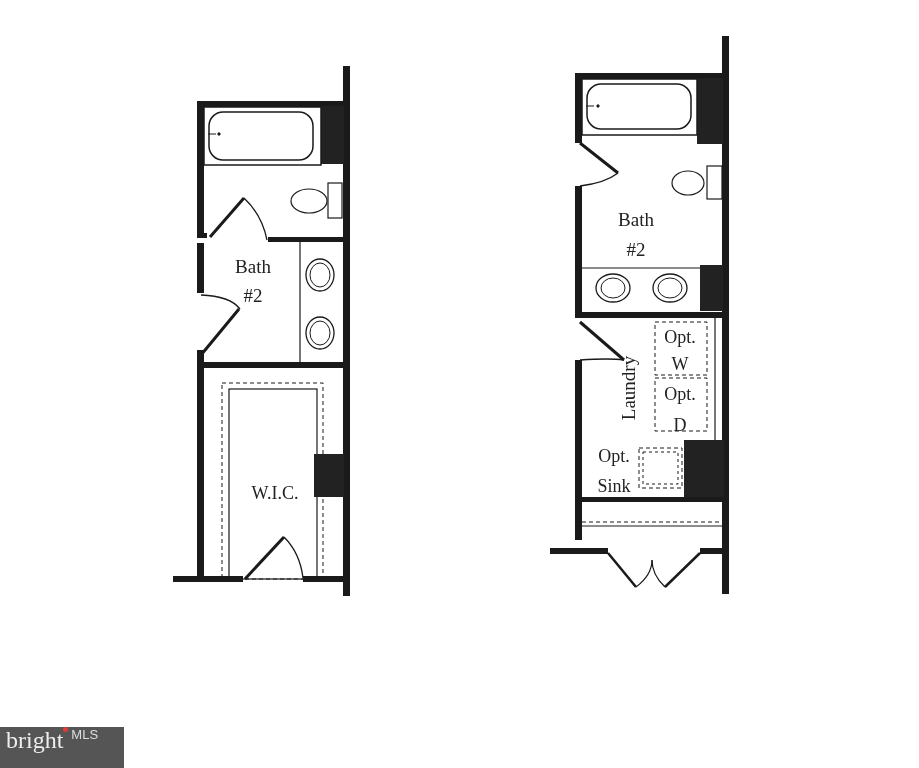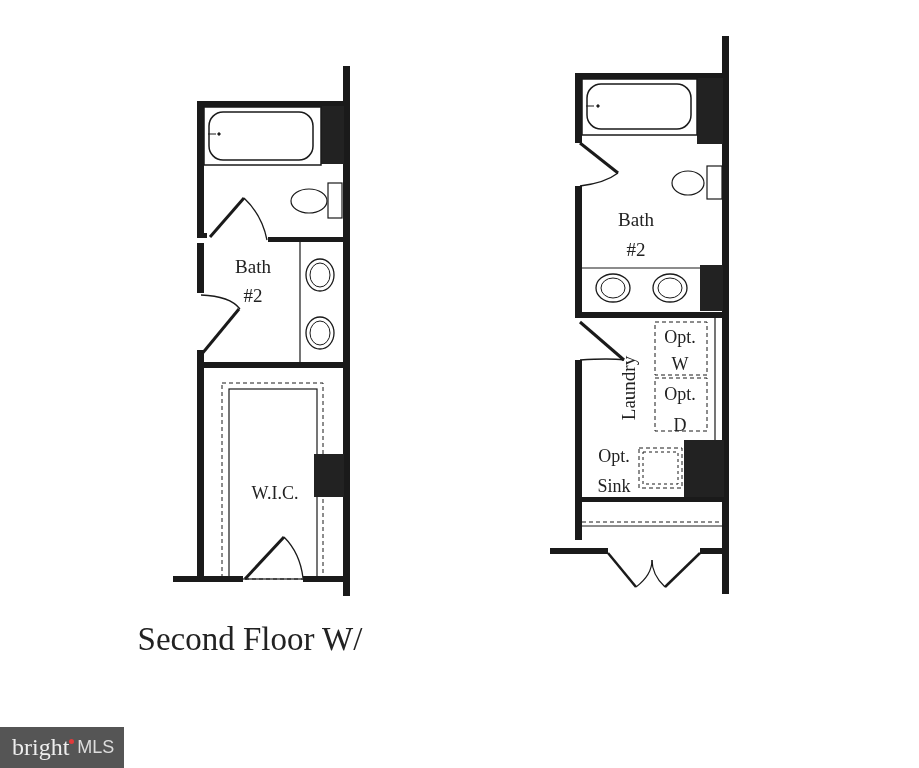--- a/index.html
+++ b/index.html
@@ -1,23 +1,23 @@
 <!DOCTYPE html>
 <html><head>
 <meta charset="utf-8">
 <style>
   html,body{margin:0;padding:0;background:#fff;}
   body{width:919px;height:768px;position:relative;overflow:hidden;font-family:"DejaVu Serif","Liberation Serif",serif;}
   svg{position:absolute;left:0;top:0;}
   .plan-text{font-family:"Liberation Serif","DejaVu Serif",serif;fill:#222;}
   .caption{position:absolute;font-family:"Liberation Serif","DejaVu Serif",serif;font-size:33px;color:#222;text-align:center;line-height:46px;}
-  .watermark{position:absolute;left:0;top:727px;width:124px;height:41px;background:#555;display:flex;align-items:center;padding-left:12px;box-sizing:border-box;}
+  .watermark{position:absolute;left:0;top:727px;width:124px;height:41px;background:#555;display:flex;align-items:flex-start;padding-left:6px;box-sizing:border-box;}
   .wm-bright{font-family:"Liberation Serif","DejaVu Serif",serif;color:#eee;font-size:24px;}
   .wm-dot{width:5px;height:5px;border-radius:50%;background:#e23a3a;display:inline-block;margin:0 2px 12px 0;}
-  .wm-mls{font-family:"Liberation Sans","DejaVu Sans",sans-serif;color:#ddd;font-size:18px;margin-left:1px;}
+  .wm-mls{font-family:"Liberation Sans","DejaVu Sans",sans-serif;color:#ddd;font-size:13px;margin-left:1px;}
 </style>
 </head>
 <body>
 
 <svg width="919" height="768" viewBox="0 0 919 768">
 
   <g stroke="#1a1a1a" fill="none">
 
     <rect x="343" y="66" width="7" height="530" fill="#1a1a1a" stroke="none"></rect>
 
@@ -131,21 +131,20 @@
     <text class="plan-text" x="680" y="343" font-size="18" text-anchor="middle" stroke="none">Opt.</text>
     <text class="plan-text" x="680" y="370" font-size="18" text-anchor="middle" stroke="none">W</text>
     <text class="plan-text" x="680" y="400" font-size="18" text-anchor="middle" stroke="none">Opt.</text>
     <text class="plan-text" x="680" y="431" font-size="18" text-anchor="middle" stroke="none">D</text>
     <text class="plan-text" x="614" y="462" font-size="18" text-anchor="middle" stroke="none">Opt.</text>
     <text class="plan-text" x="614" y="492" font-size="18" text-anchor="middle" stroke="none">Sink</text>
   </g>
 </svg>
 
 <div class="caption" style="left:100px;top:616px;width:300px;">
-  <div>Second Floor W/</div>
 </div>
 <div class="caption" style="left:500px;top:616px;width:310px;">
 </div>
 
 <div class="watermark">
   <span class="wm-bright">bright</span>
   <span class="wm-dot"></span>
   <span class="wm-mls">MLS</span>
 </div>
 

